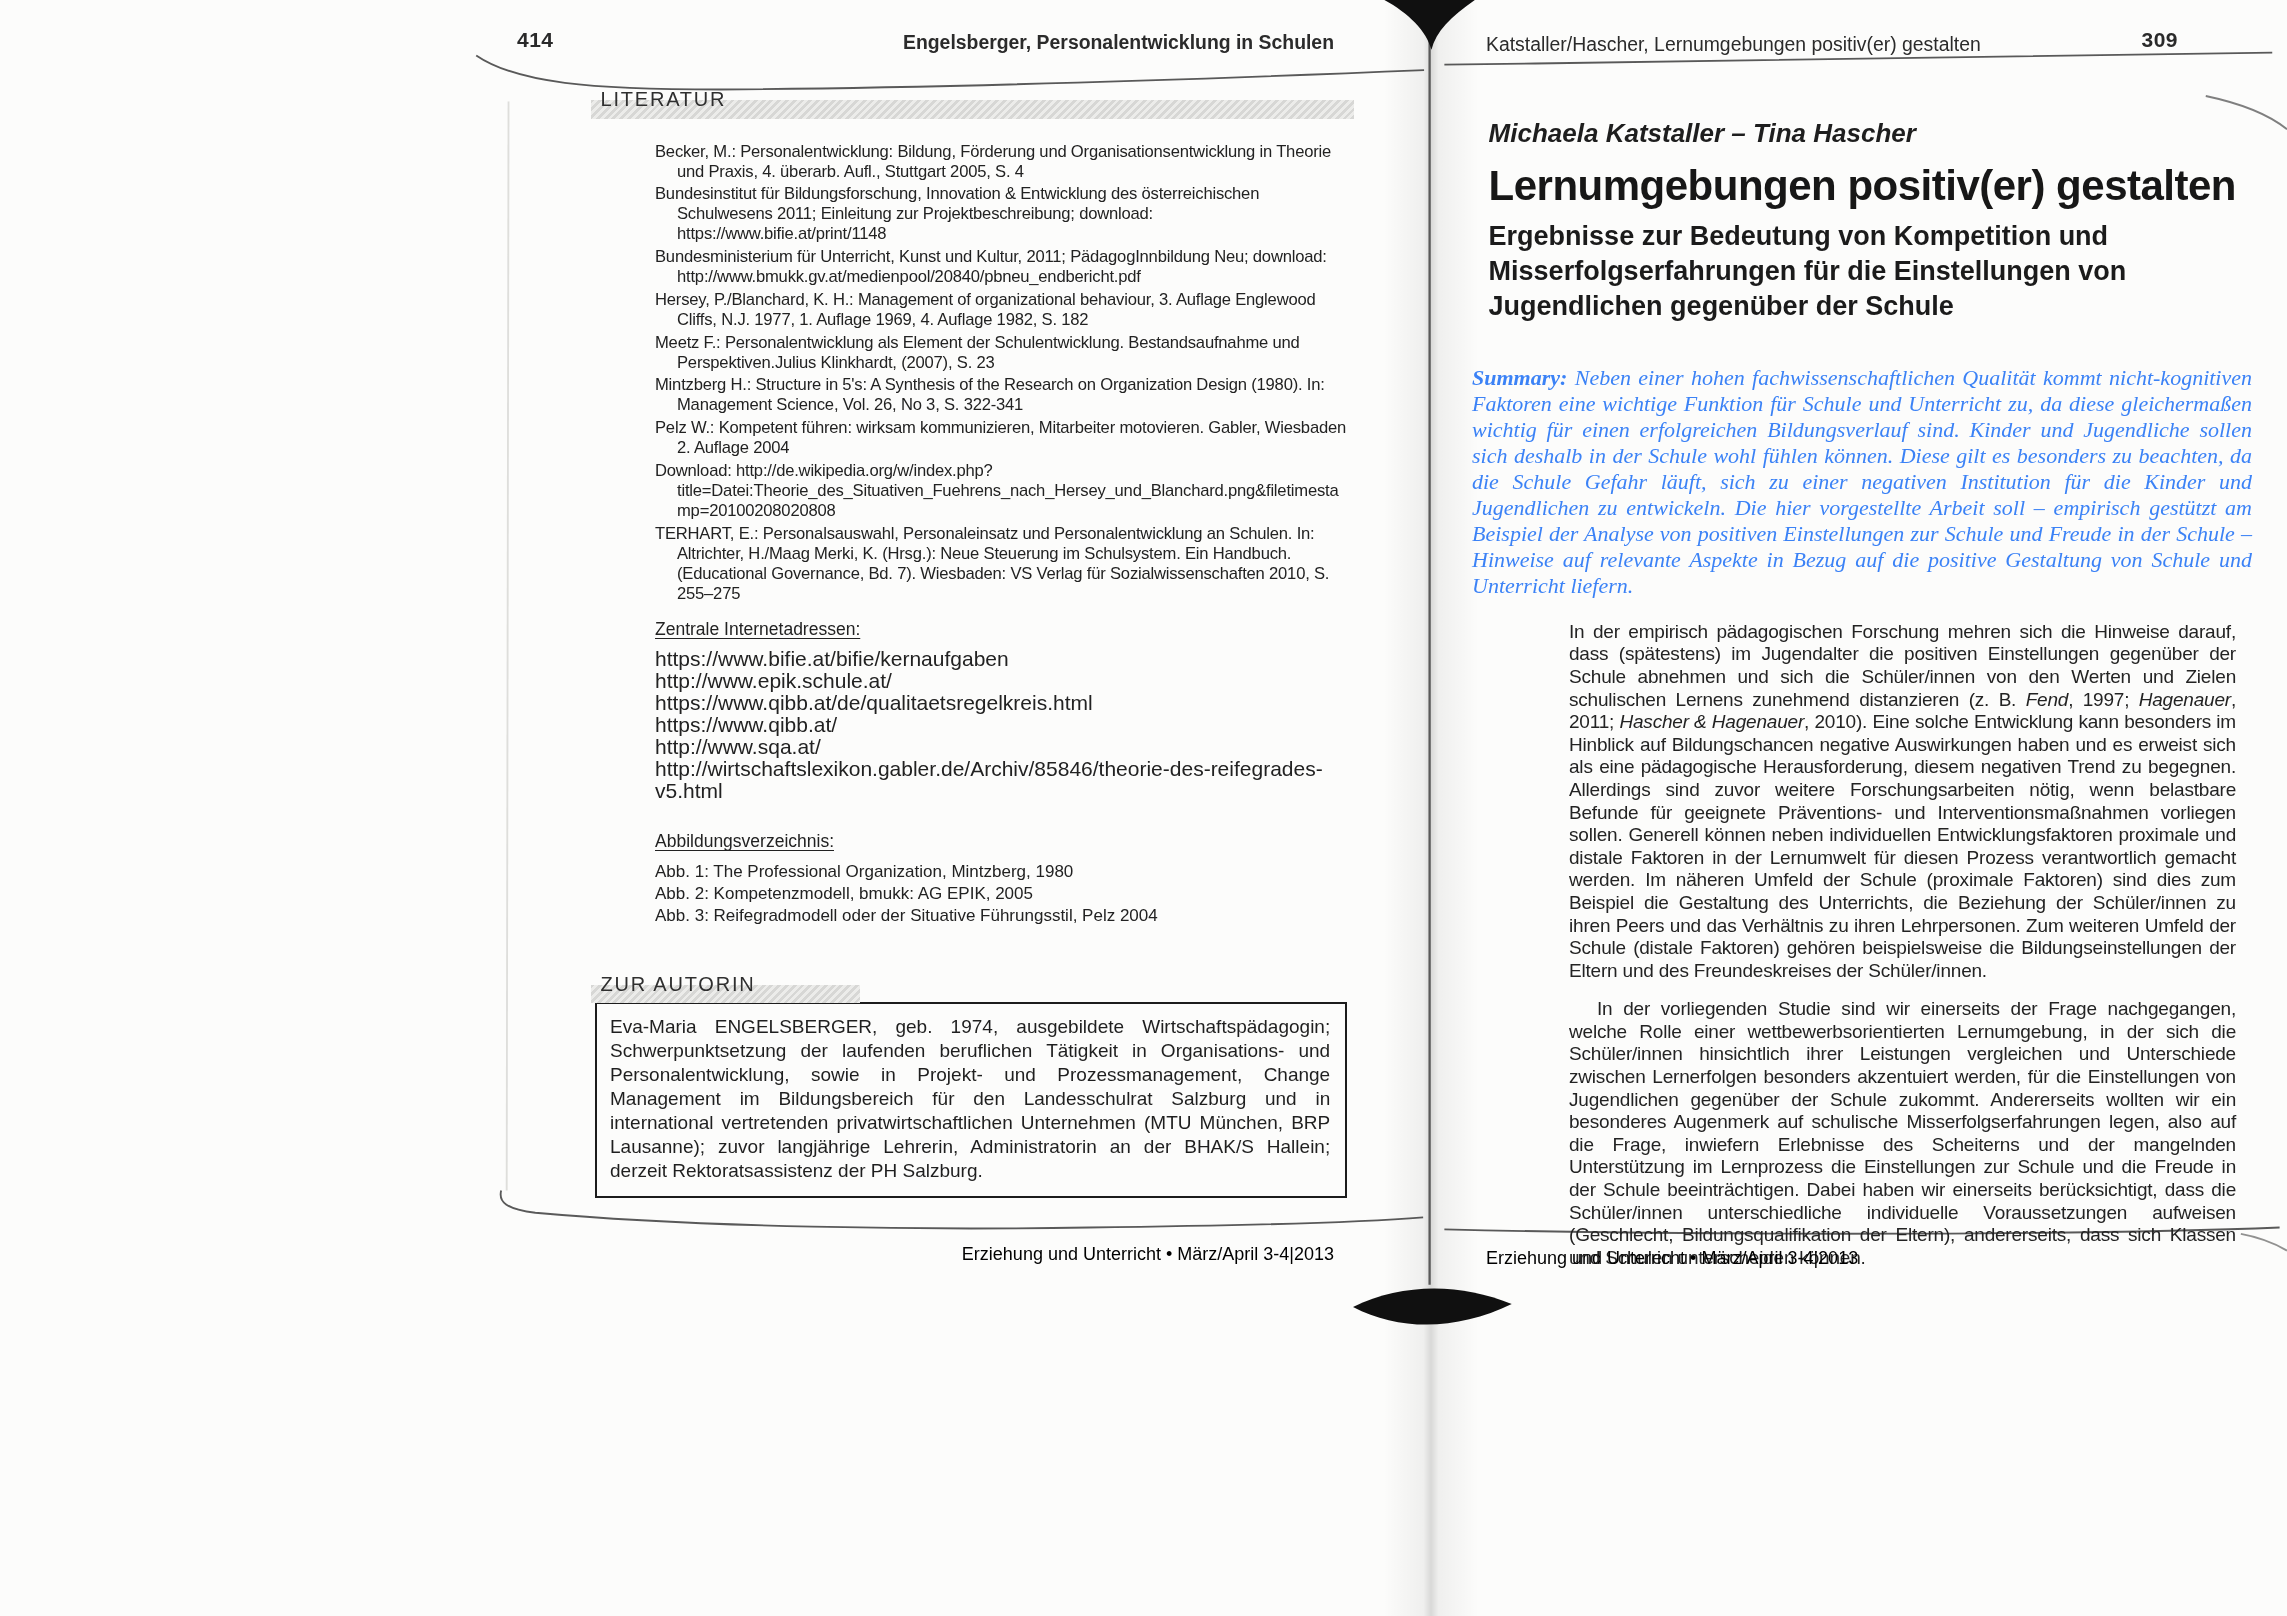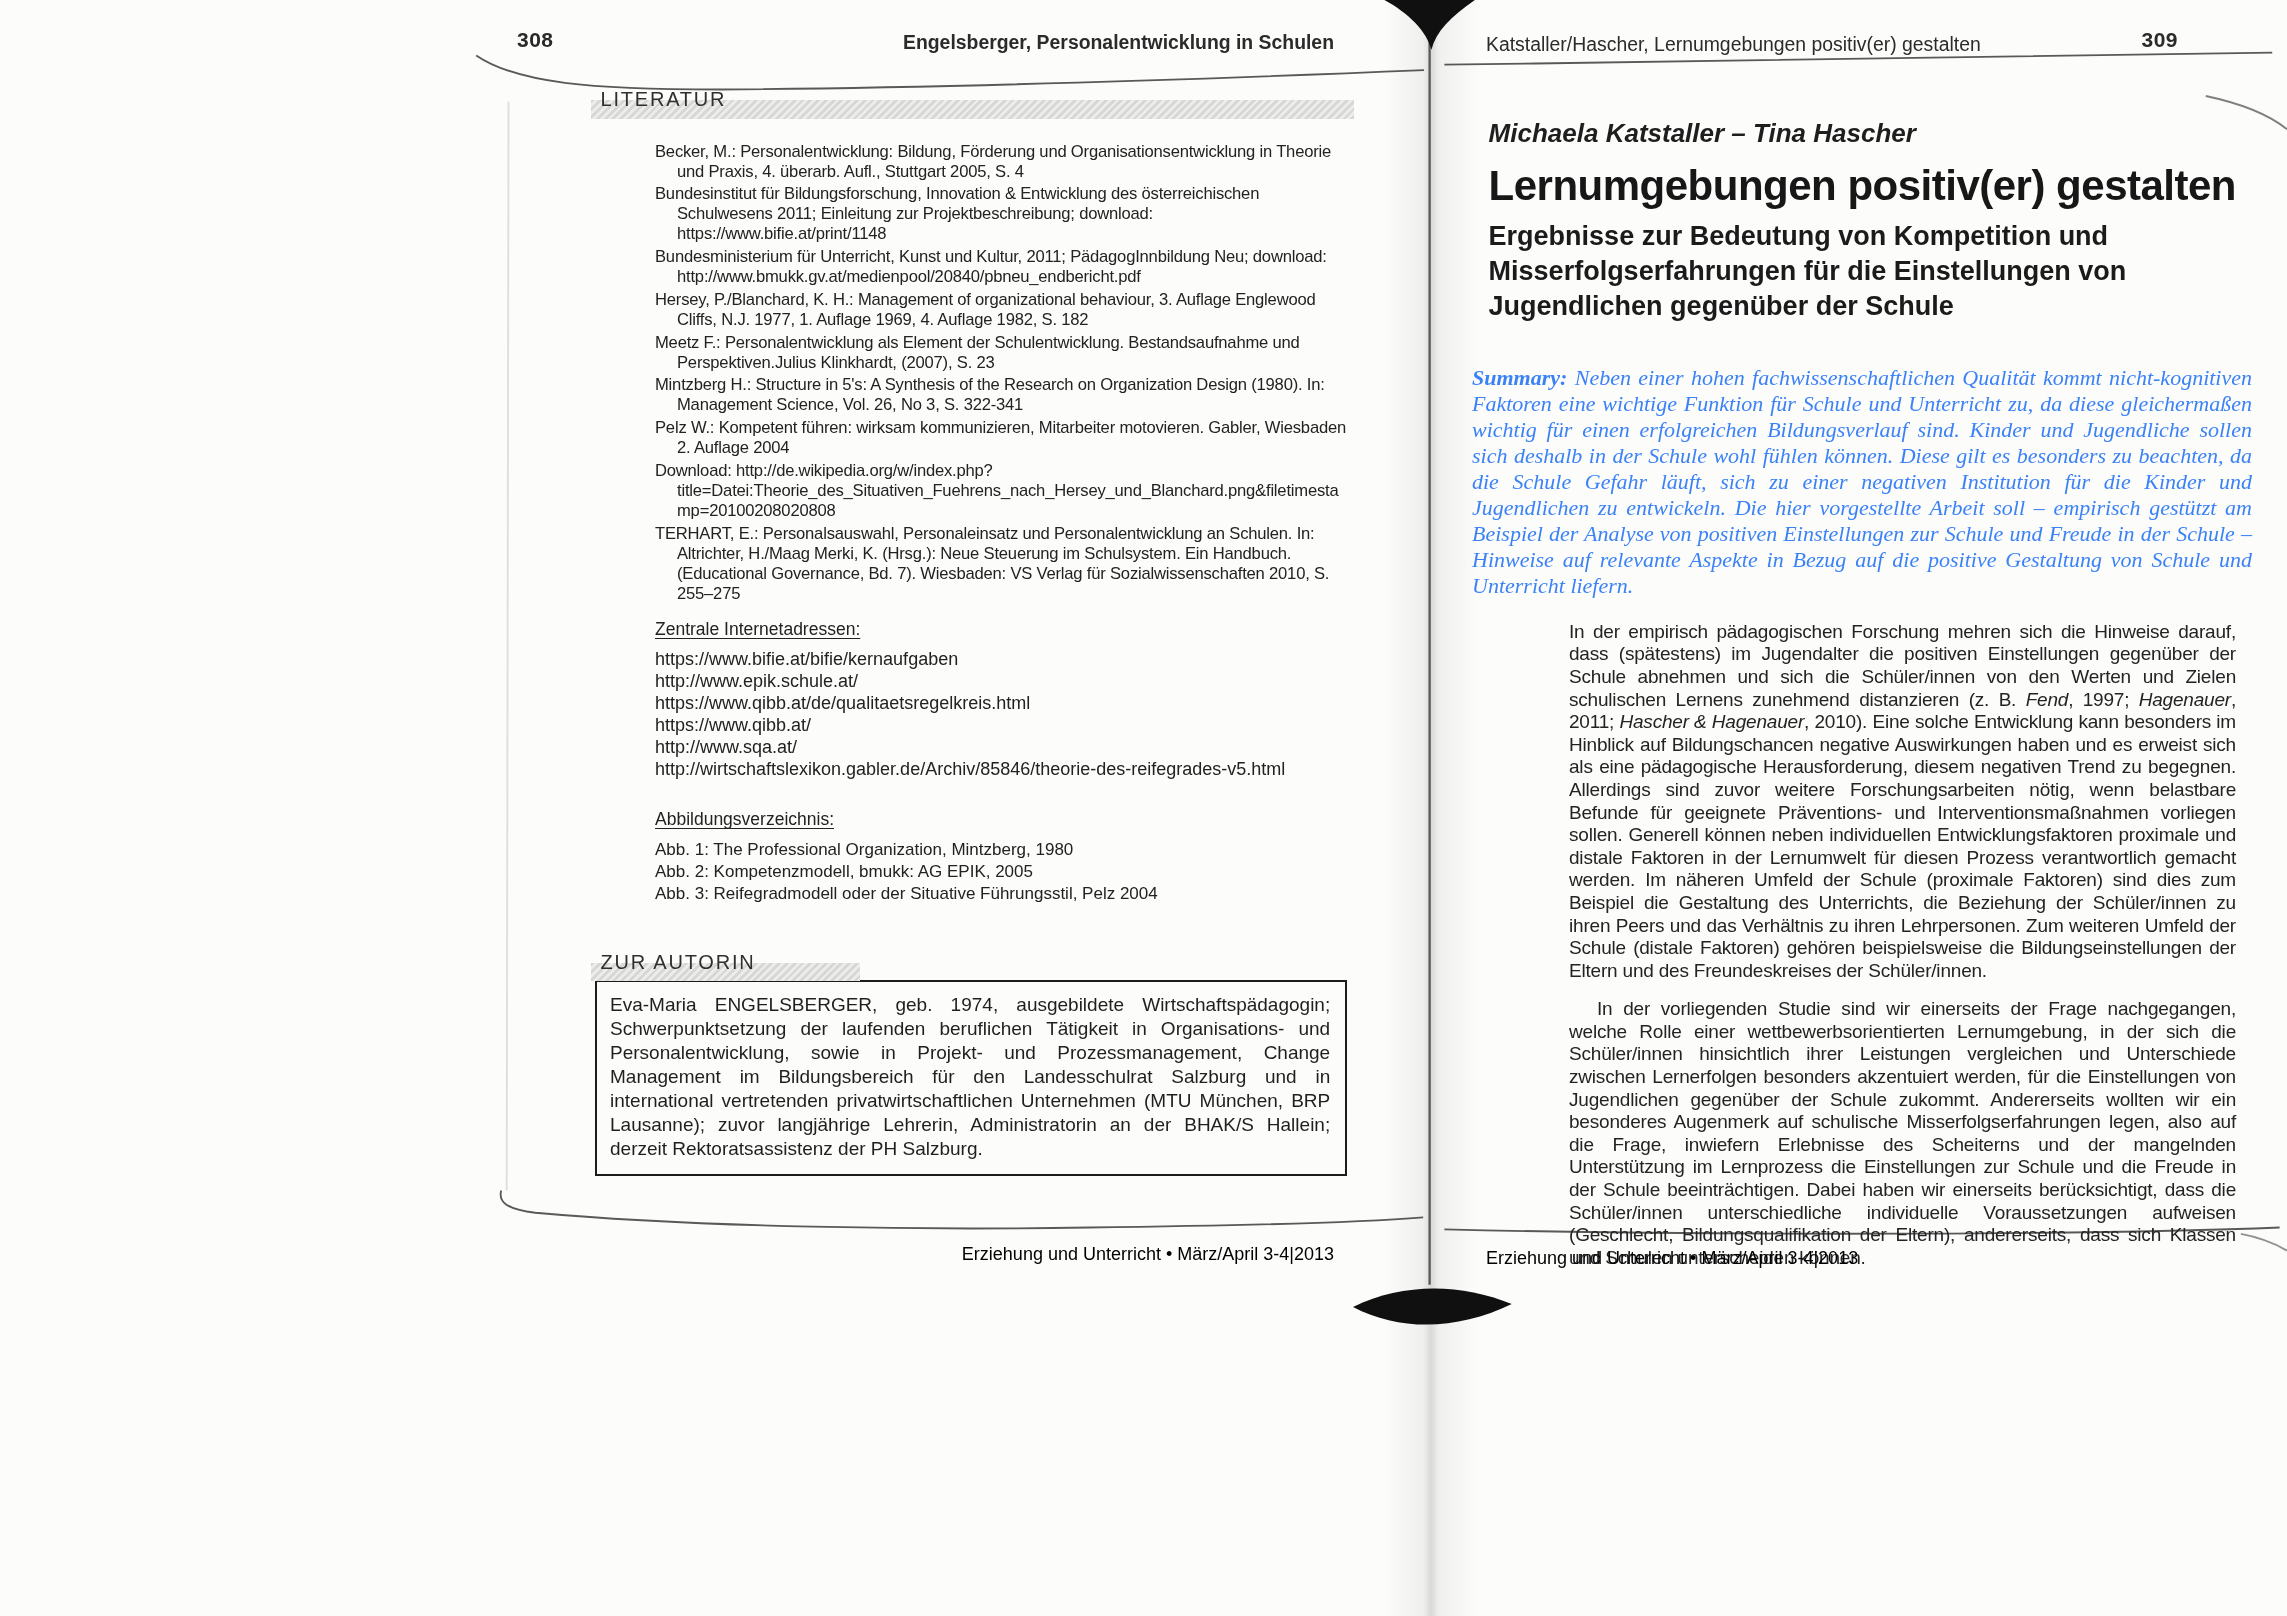--- a/index.html
+++ b/index.html
@@ -16,21 +16,21 @@
   .section-head .band{position:absolute;left:-3.7px;top:12px;height:18.5px;
       background:repeating-linear-gradient(135deg,#d7d7d5 0 2.8px,#ececea 2.8px 5.5px);}
   .section-head .band.full{right:-7.4px;}
   .section-head .band.short{width:269px;}
   .section-head .head-label{position:relative;z-index:1;font-size:20px;letter-spacing:1.8px;
       color:#2f2f2f;padding-left:5.5px;}
   #bibliography{margin:24px 0 0 60px;font-size:16.6px;line-height:20px;letter-spacing:-0.2px;color:#222;}
   .bib-entry{padding-left:22px;text-indent:-22px;margin-bottom:2.8px;word-break:break-word;}
   .subhead{margin:14.8px 0 8.3px 60px;font-size:17.5px;color:#222;text-decoration:underline;text-underline-offset:2.8px;}
   .subhead.gap{margin-top:29.5px;}
-  #url-list{margin-left:60px;font-size:18px;line-height:22px;color:#222;}
+  #url-list{margin-left:60px;font-size:21px;line-height:22px;color:#222;}
   #abb-list{margin-left:60px;font-size:17px;line-height:22px;color:#222;}
   #autorin-head{margin-top:46px;}
   #author-box{margin-top:0;border:2.3px solid #1c1c1c;padding:11px 14.8px 13px 13px;
       font-size:19px;line-height:24px;text-align:justify;color:#1f1f1f;}
   
   #right-col{left:1472px;top:118px;width:780px;}
   #authors{margin:0 0 14.8px 16.6px;font-size:26px;font-weight:700;font-style:italic;color:#1e1e1e;}
   #article-title{margin:0 0 11px 16.6px;font-size:42px;line-height:44px;font-weight:700;
       letter-spacing:-0.5px;color:#171717;}
   #article-subtitle{margin:0 0 0 16.6px;font-size:27px;line-height:35px;font-weight:700;color:#1b1b1b;}
@@ -57,21 +57,21 @@
     <path d="M 1565,70 C 1900,66 2250,62 2462,57" fill="none" stroke="#3c3c3c" stroke-width="2" opacity="0.85"></path>
     <path d="M 2390,104 C 2428,112 2458,124 2478,140" fill="none" stroke="#4a4a4a" stroke-width="2" opacity="0.7"></path>
     <path d="M 1549,24 L 1549,1392" fill="none" stroke="#3a3a3a" stroke-width="2.5" opacity="0.8"></path>
     <path d="M 1500,0 L 1598,0 C 1572,18 1556,34 1551,54 C 1546,34 1526,14 1500,0 Z" fill="#101010"></path>
     <path d="M 1466,1416 C 1520,1390 1582,1390 1638,1413 C 1580,1441 1518,1443 1466,1416 Z" fill="#101010"></path>
     <path d="M 543,1290 C 540,1302 548,1310 580,1314 C 760,1330 1000,1333 1180,1330 C 1350,1328 1480,1324 1542,1319" fill="none" stroke="#3c3c3c" stroke-width="2" opacity="0.85"></path>
     <path d="M 1565,1332 C 1900,1340 2300,1337 2470,1330" fill="none" stroke="#3c3c3c" stroke-width="2" opacity="0.85"></path>
     <path d="M 2428,1337 C 2450,1341 2464,1347 2478,1355" fill="none" stroke="#4a4a4a" stroke-width="2" opacity="0.6"></path>
   </svg>
 
-  <div class="abs pagenum" style="left:517px;top:28px;">308</div>
+  <div class="abs pagenum" style="left:517px;top:28px;">414</div>
   <div class="abs runhead" style="left:831px;top:31px;width:503px;text-align:right;font-weight:bold;">Engelsberger, Personalentwicklung in Schulen</div>
   <div class="abs runhead" style="left:1486px;top:33px;">Katstaller/Hascher, Lernumgebungen positiv(er) gestalten</div>
   <div class="abs pagenum" style="left:2123px;top:28px;width:55px;text-align:right;">309</div>
 
   <div id="left-col" class="abs">
 
     <div class="section-head">
       <div class="band full"></div>
       <span class="head-label">LITERATUR</span>
     </div>

